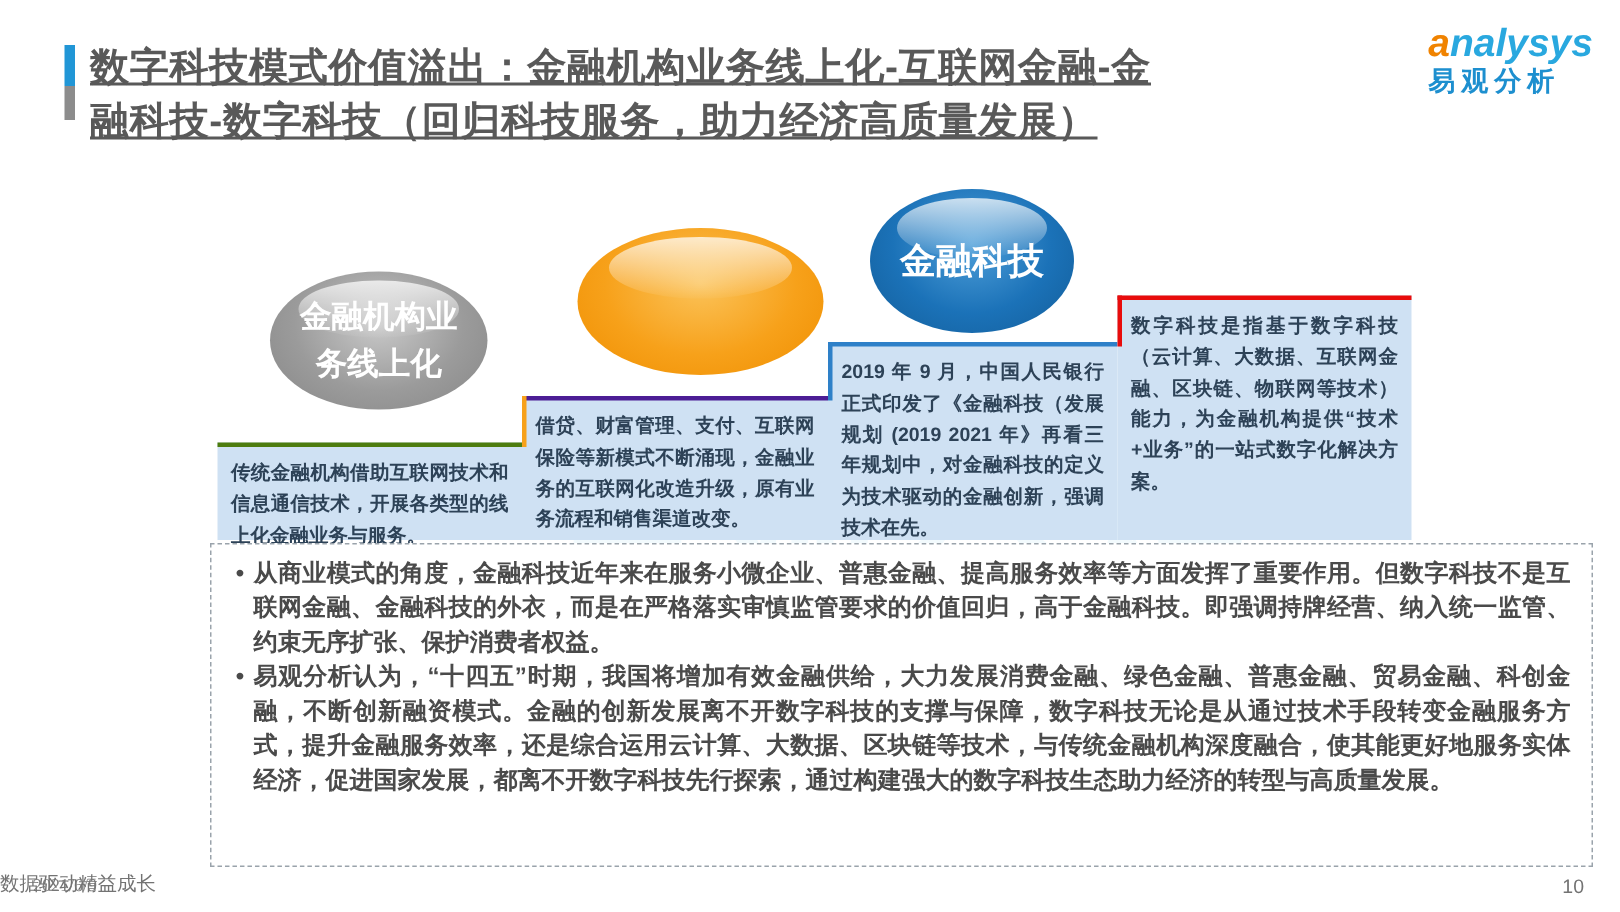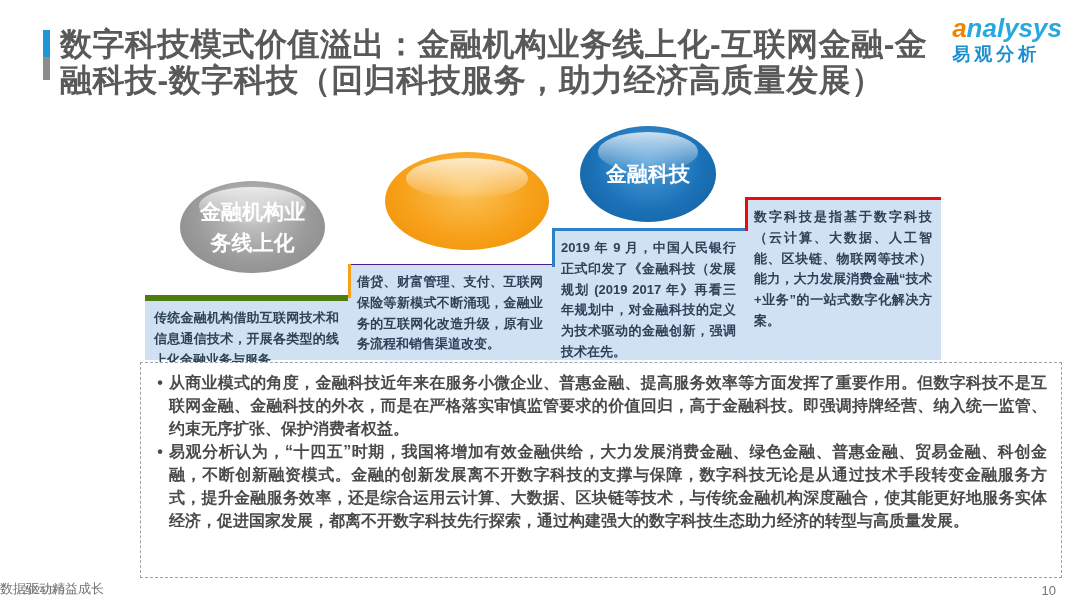--- a/index.html
+++ b/index.html
@@ -4,55 +4,55 @@
 <style>
   * { margin:0; padding:0; box-sizing:border-box; }
   html,body { width:1080px; height:608px; background:#ffffff; overflow:hidden;
     font-family:"Liberation Sans","DejaVu Sans",sans-serif; }
   .slide { position:relative; width:1080px; height:608px; background:#ffffff; }
 
   
   .title-wrap { position:absolute; left:43px; top:26px; width:900px; display:flex; }
   .accent-bar { width:7px; height:50px; margin-right:10px; margin-top:4px;
     background:linear-gradient(180deg,#2196d6 0%,#2196d6 55%,#8c8c8c 55%,#8c8c8c 100%); }
-  .title { color:#595959; font-size:32px; font-weight:bold; line-height:36px; letter-spacing:0.5px; }
+  .title { color:#595959; font-size:26px; font-weight:bold; line-height:36px; letter-spacing:0.5px;text-decoration:underline; }
 
   .logo { position:absolute; right:18px; top:14px; text-align:left; line-height:1.1; }
   .logo-word { font-size:26px; font-weight:bold; color:#29a8df; font-style:italic; letter-spacing:0px; }
   .logo-word::first-letter { color:#f08300; font-style:italic; }
   .logo-cn { font-size:18px; font-weight:bold; color:#1d8fcf; letter-spacing:4px; margin-top:2px; }
 
   
   .watermark { position:absolute; left:360px; top:300px; font-size:110px; font-weight:bold;
     color:rgba(41,168,223,0.06); letter-spacing:10px; pointer-events:none; }
 
   
   .step { position:absolute; background:#cfe1f3; padding:7px 9px 6px 9px;
     font-size:13px; line-height:1.6; color:#2d4257; font-weight:bold; text-align:justify; }
-  .step1 { left:145px; top:295px; width:203px; height:65px; border-top:6px solid #4d7c0f; }
-  .step2 { left:348px; top:264px; width:204px; height:96px; border-top:1px solid #4c1d95; }
+  .step1 { left:145px; top:295px; width:203px; height:65px; border-top:3px solid #4d7c0f; }
+  .step2 { left:348px; top:264px; width:204px; height:96px; border-top:3px solid #4c1d95; }
   .step3 { left:552px; top:228px; width:193px; height:132px; border-top:3px solid #2e80c8; }
   .step4 { left:745px; top:197px; width:196px; height:163px; border-top:3px solid #e80c0c; }
   .strip { position:absolute; width:3px; }
   .strip2 { left:348px; top:264px; height:34px; background:#f7a11a; }
   .strip3 { left:552px; top:228px; height:39px; background:#2e80c8; }
   .strip4 { left:745px; top:197px; height:34px; background:#e80c0c; }
 
   
   .ellipse { position:absolute; border-radius:50%; display:flex; align-items:center; justify-content:center;
     text-align:center; color:#ffffff; font-weight:bold; z-index:5; }
   .gloss { position:absolute; left:13%; right:13%; top:6%; height:42%; border-radius:50%;
     background:linear-gradient(180deg,rgba(255,255,255,0.75),rgba(255,255,255,0.03)); }
   .e-label { position:relative; z-index:2; }
   .e1 { left:180px; top:181px; width:145px; height:92px; font-size:21px; line-height:1.5;
     background:radial-gradient(ellipse at 50% 38%,#c9c9c9 0%,#9b9b9b 55%,#868686 100%); }
   .e1 .e-label { width:106px; }
   .e2 { left:385px; top:152px; width:164px; height:98px; font-size:20px;
     background:radial-gradient(ellipse at 50% 38%,#fbc35a 0%,#f7a11a 55%,#ef8e00 100%); }
-  .e3 { left:580px; top:126px; width:136px; height:96px; font-size:21px;
+  .e3 { left:580px; top:126px; width:136px; height:96px; font-size:24px;
     background:radial-gradient(ellipse at 50% 38%,#4f9fd9 0%,#1b72b8 55%,#135d99 100%); }
   .e4 { left:772px; top:108px; width:140px; height:100px; font-size:20px;
     background:radial-gradient(ellipse at 50% 38%,#ff5d55 0%,#ee1010 55%,#cf0505 100%); }
 
   
   .summary-box { position:absolute; left:140px; top:362px; width:922px; height:216px;
     background:#ffffff; border:1px dashed #9aa3ab; padding:8px 14px 6px 10px; }
   .bullet { display:flex; font-size:16px; line-height:23px; color:#4a4a4a; font-weight:bold; text-align:justify; }
   .bullet .dot { width:18px; flex:none; text-align:center; }
 
@@ -81,24 +81,24 @@
 
   <div class="watermark">易观分析</div>
 
   <div class="step step1">
     <span>传统金融机构借助互联网技术和信息通信技术，开展各类型的线上化金融业务与服务。</span>
   </div>
   <div class="step step2">
     <span>借贷、财富管理、支付、互联网保险等新模式不断涌现，金融业务的互联网化改造升级，原有业务流程和销售渠道改变。</span>
   </div>
   <div class="step step3">
-    <span>2019 年 9 月，中国人民银行正式印发了《金融科技（发展规划 (2019 2017 年》再看三年规划中，对金融科技的定义为技术驱动的金融创新，强调技术在先。</span>
+    <span>2019 年 9 月，中国人民银行正式印发了《金融科技（发展规划 (2019 2021 年》再看三年规划中，对金融科技的定义为技术驱动的金融创新，强调技术在先。</span>
   </div>
   <div class="step step4">
-    <span>数字科技是指基于数字科技（云计算、大数据、人工智能、区块链、物联网等技术）能力，大力发展消费金融“技术+业务”的一站式数字化解决方案。</span>
+    <span>数字科技是指基于数字科技（云计算、大数据、互联网金融、区块链、物联网等技术）能力，为金融机构提供“技术+业务”的一站式数字化解决方案。</span>
   </div>
   <div class="strip strip2"></div>
   <div class="strip strip3"></div>
   <div class="strip strip4"></div>
 
   <div class="ellipse e1">
     <div class="gloss"></div>
     <div class="e-label">金融机构业务线上化</div>
   </div>
   <div class="ellipse e2">

